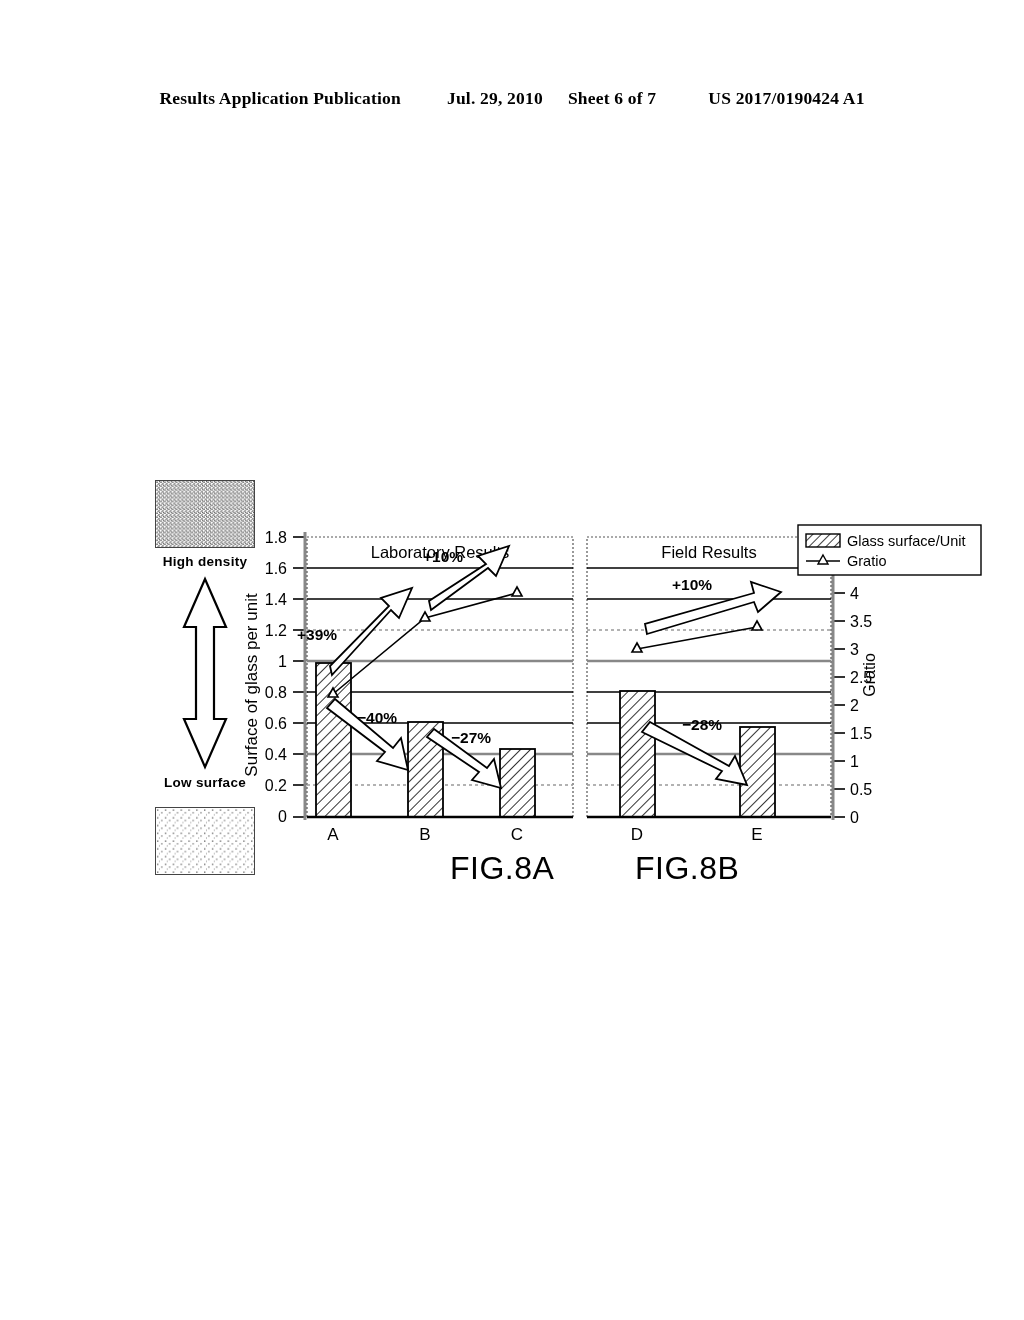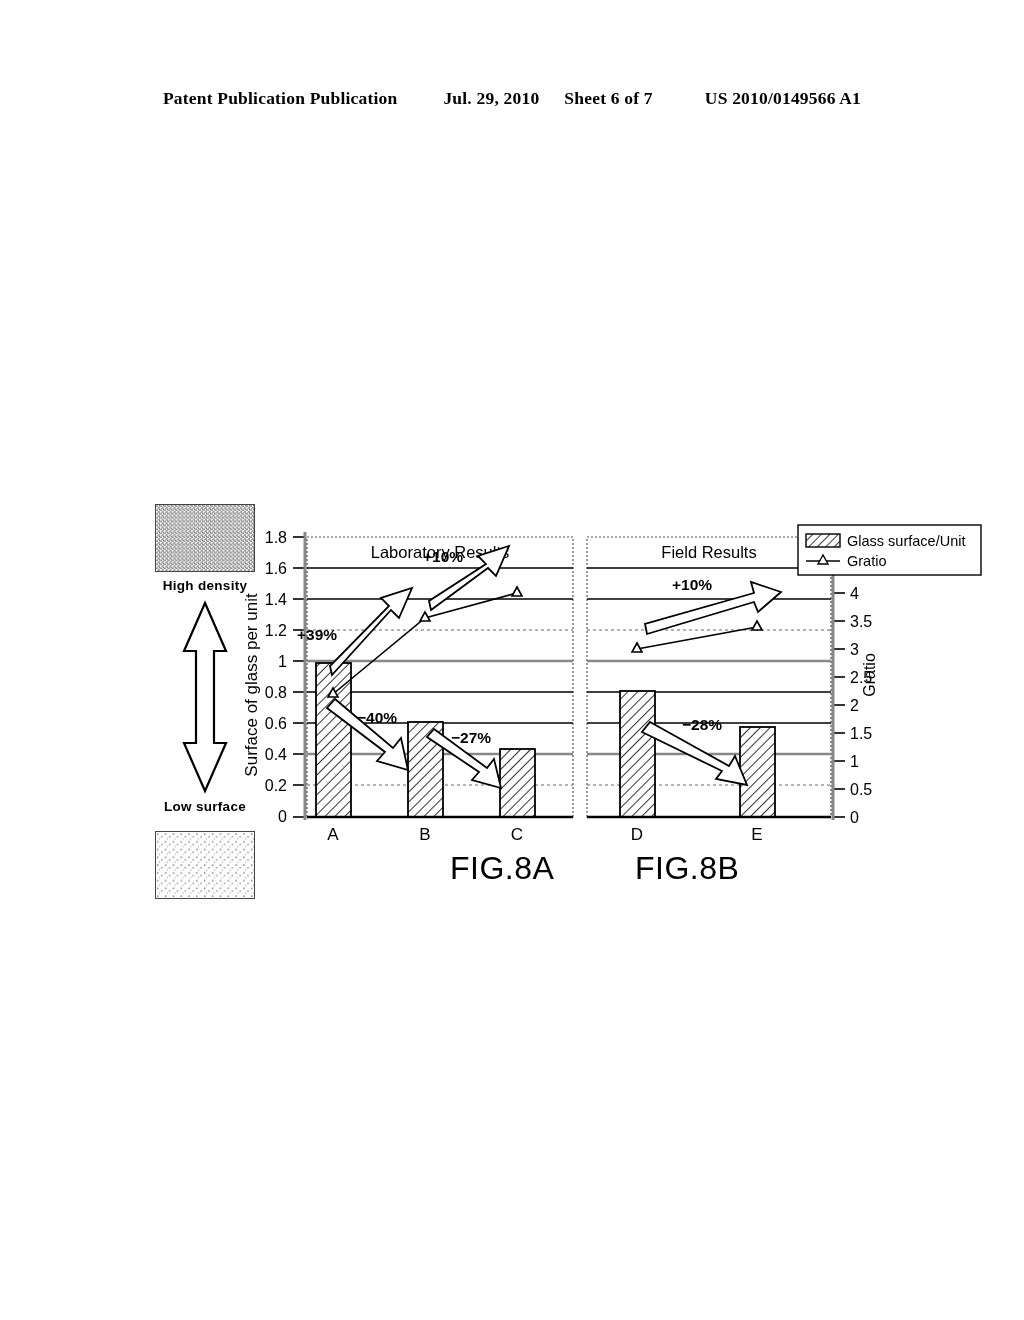--- a/index.html
+++ b/index.html
@@ -32,21 +32,21 @@
   
   #figure-area{
     position:absolute;
     left:140px; top:480px;
     width:760px; height:420px;
   }
 
   
   #density-column{
     position:absolute;
-    left:15px; top:24px;
+    left:15px; top:0;
     width:108px; height:501px;
   }
   .density-box{
     position:absolute;
     left:0; width:100px; height:68px;
     border:1.5px solid #444;
     background-color:#fff;
     box-sizing:border-box;
   }
   #density-box-high{ top:0; }
@@ -90,24 +90,24 @@
   }
   #fig-caption-a{ left:215px; top:370px; }
   #fig-caption-b{ left:400px; top:370px; }
 
   .svg-txt{ font-family:"Liberation Sans", sans-serif; }
 </style>
 </head>
 <body>
 
 <div id="patent-header">
-  <span class="hdr-pub">Patent Publication Publication</span>
+  <span class="hdr-pub">Results Application Publication</span>
   <span class="hdr-date">Jul. 29, 2010</span>
   <span class="hdr-sheet">Sheet 6 of 7</span>
-  <span class="hdr-num">US 2010/0149566 A1</span>
+  <span class="hdr-num">US 2017/0190424 A1</span>
 </div>
 
 <div id="figure-area">
 
   <div id="density-column">
 
     <div class="density-box" id="density-box-high">
       <svg class="speckle" viewBox="0 0 100 68" preserveAspectRatio="none">
         <defs>
           <pattern id="spHigh" width="4" height="4" patternUnits="userSpaceOnUse">

